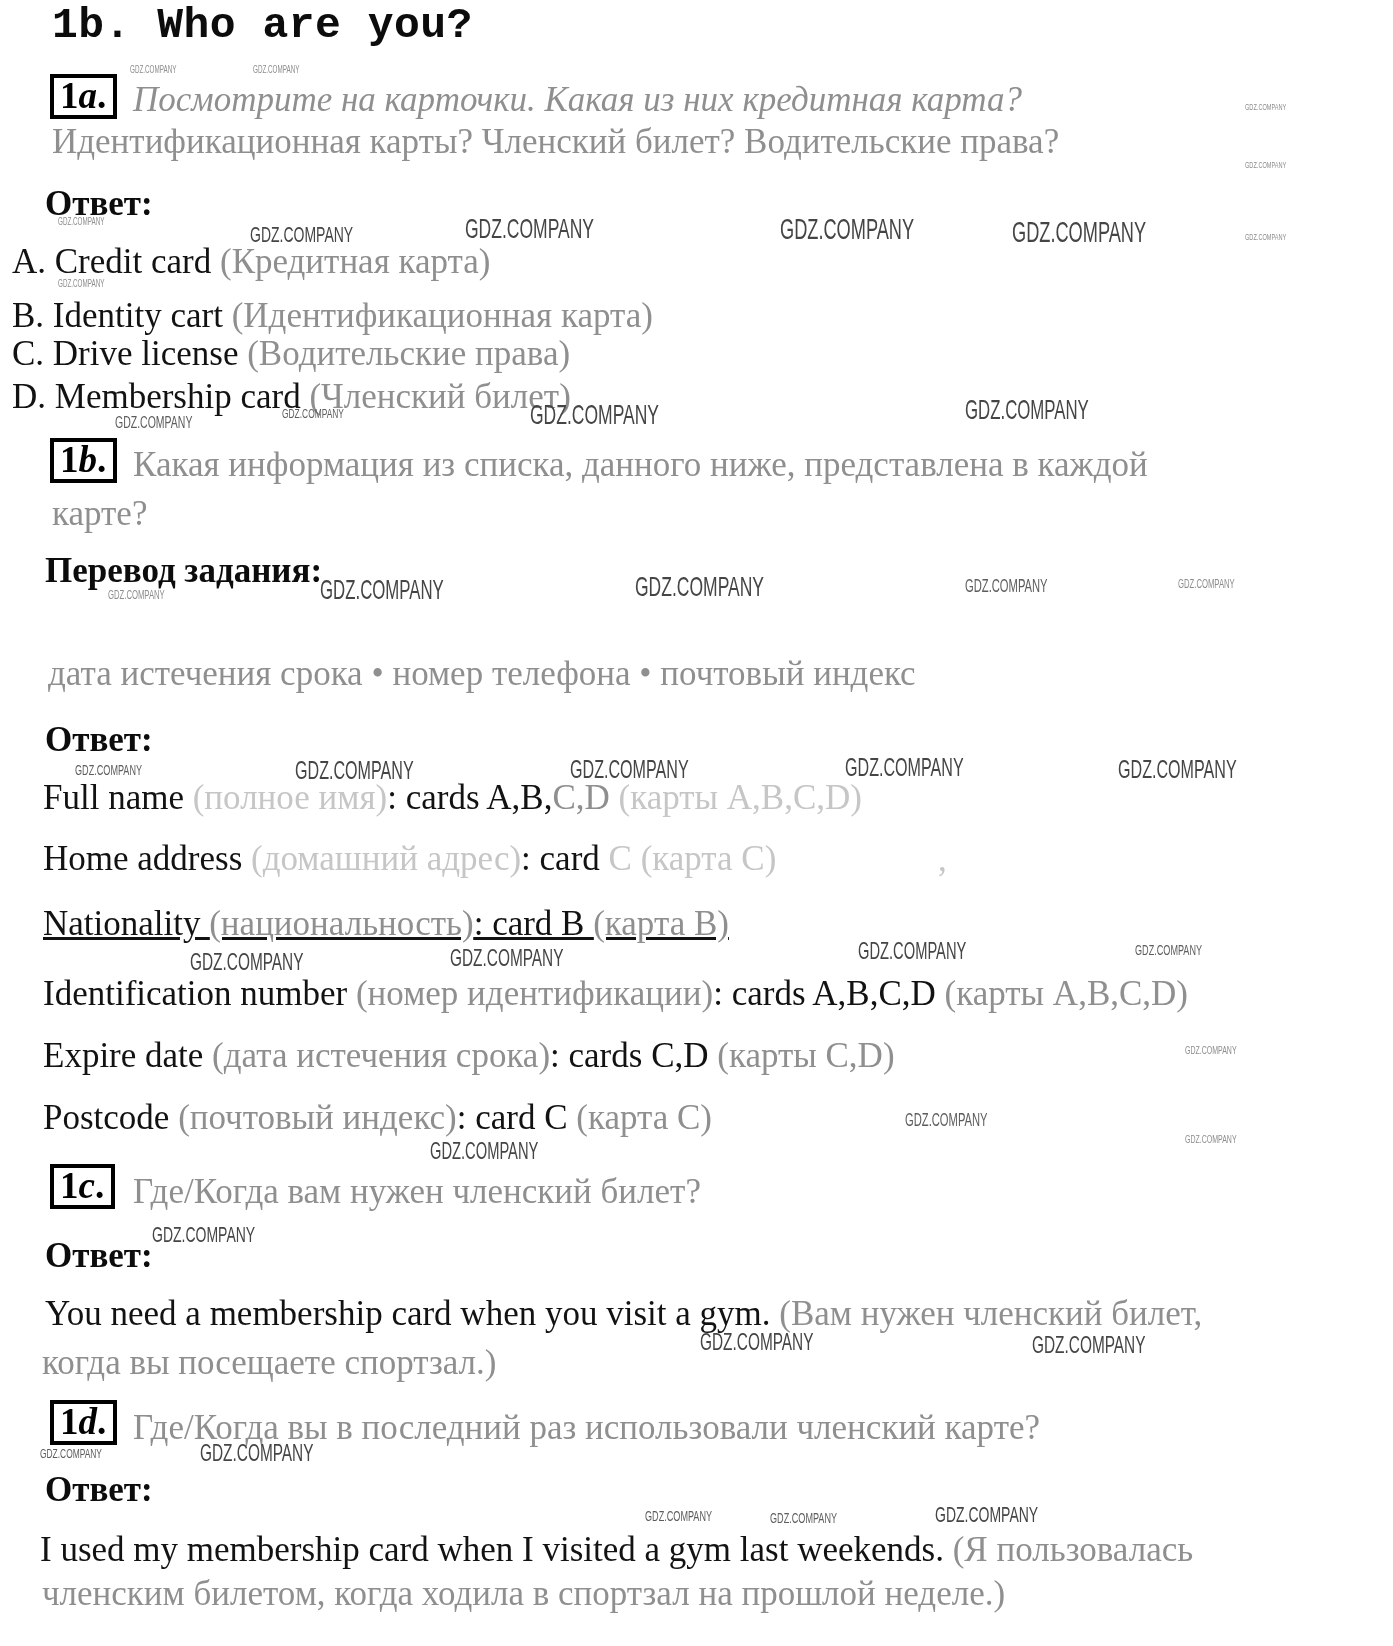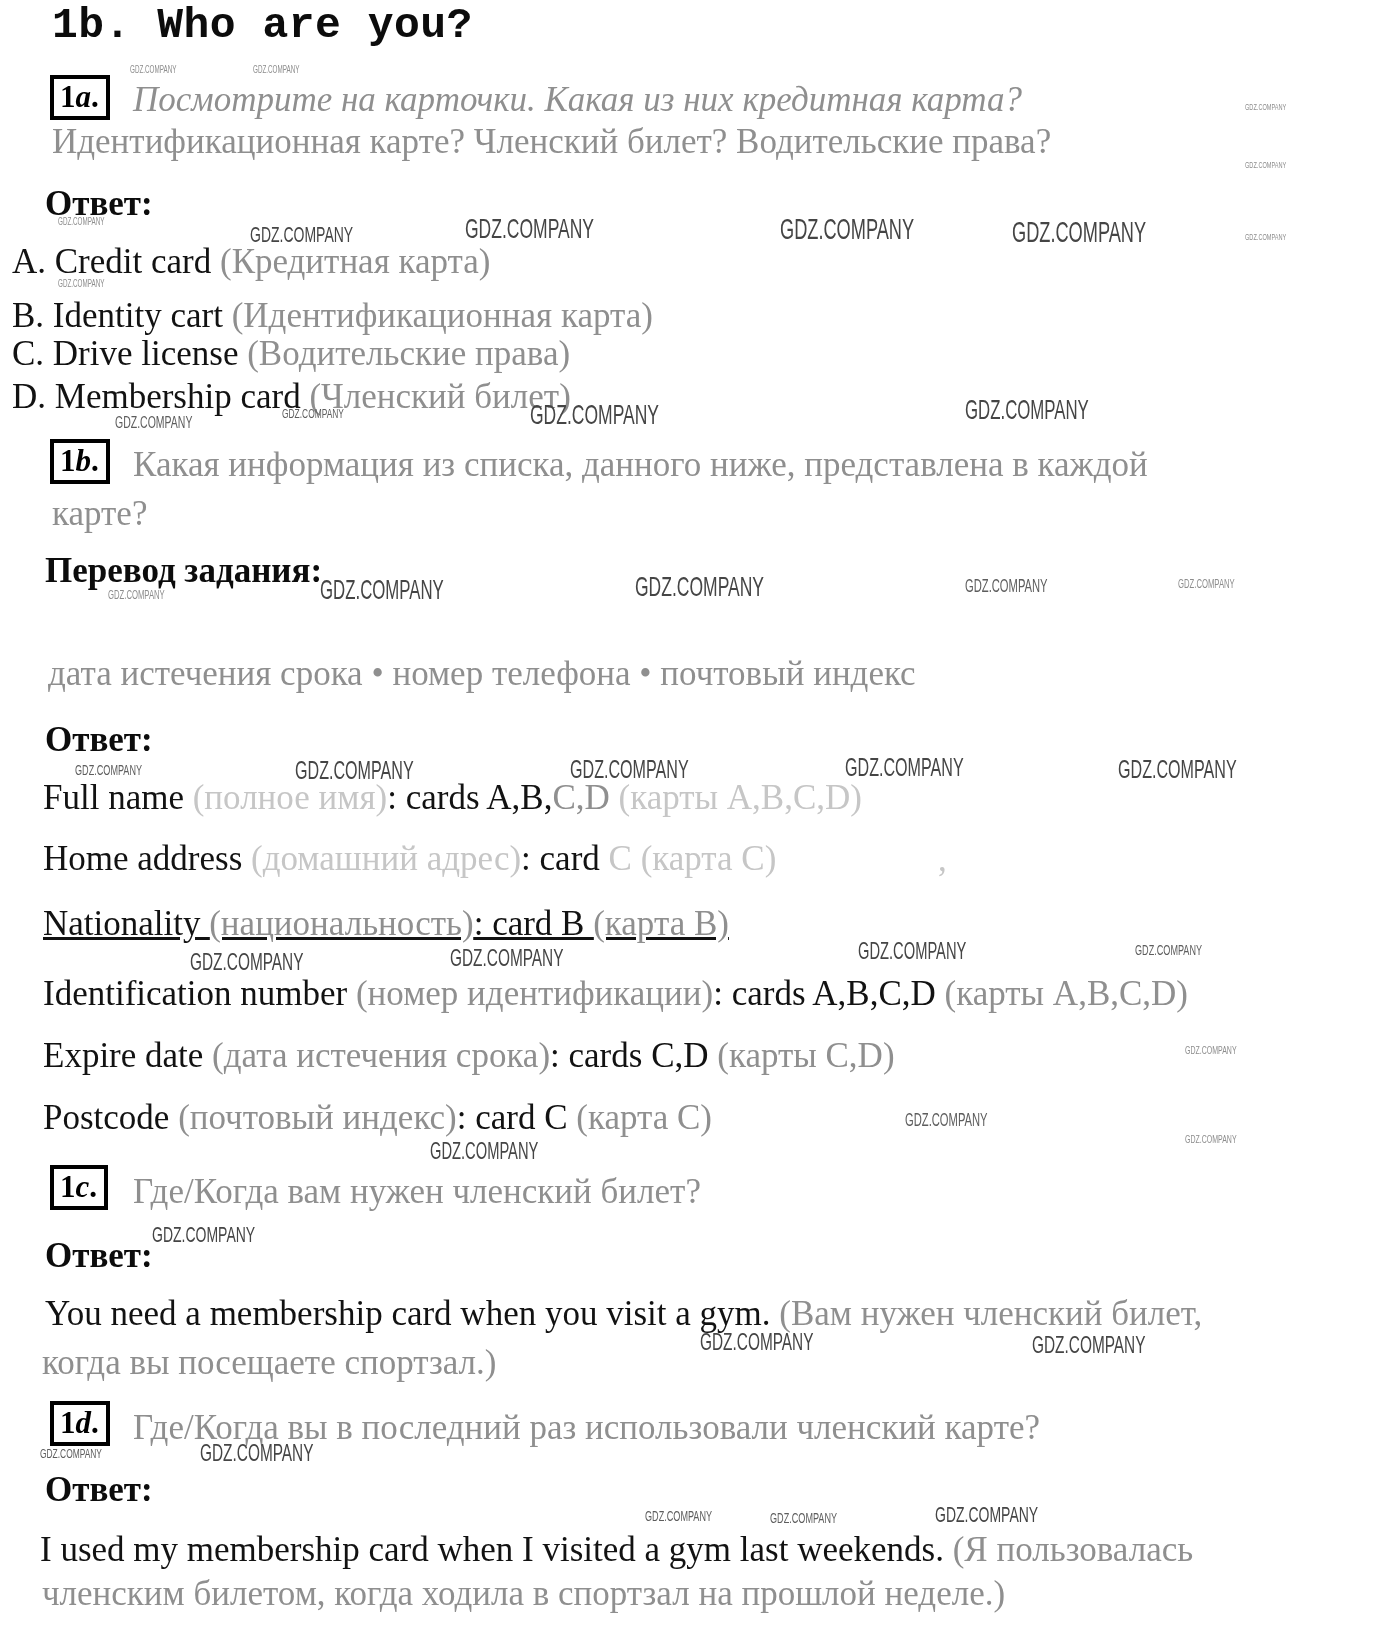--- a/index.html
+++ b/index.html
@@ -4,37 +4,37 @@
 <style>
   html,body{margin:0;padding:0;background:#ffffff;}
   #page{position:relative;width:1393px;height:1646px;background:#ffffff;overflow:hidden;
         font-family:"Liberation Serif","DejaVu Serif",serif;}
   .block{position:absolute;white-space:nowrap;font-size:35px;line-height:44px;color:#121212;}
   .block.title{font-size:43px;font-weight:bold;letter-spacing:0.5px;}
   .seg-k{color:#121212;}
   .seg-b{color:#0c0c0c;font-weight:bold;}
   .seg-g{color:#8f8f8f;}
   .seg-f{color:#c6c6c6;}
-  .tasknum{display:inline-block;border:4px solid #000;font-weight:bold;font-size:31px;
+  .tasknum{display:inline-block;border:4px solid #000;font-weight:bold;font-size:37px;
            line-height:35px;padding:0 7px 2px 6px;background:#fff;color:#000;}
   .tasknum i{font-style:italic;}
   .wm{position:absolute;font-family:"Liberation Sans","DejaVu Sans",sans-serif;
       white-space:nowrap;transform:scale(0.70,1.12);transform-origin:0 0;letter-spacing:0px;}
   .wm-lg{color:#454545;}
   .wm-md{color:#5d5d5d;}
   .wm-sm{color:#8d8d8d;}
 </style>
 </head>
 <body>
 
 <div id="page">
     <div class="block title" style="left: 52px; top: 4px; font-family: Liberation Mono, monospace;"><span class="seg-b">1b. Who are you?</span></div>
     <div class="block" style="left: 50px; top: 74px;"><span class="tasknum"><span>1</span><i>a</i><span>.</span></span></div>
     <div class="block" style="left: 133px; top: 78px; font-style: italic;"><span class="seg-g">Посмотрите на карточки. Какая из них кредитная карта?</span></div>
-    <div class="block" style="left: 52px; top: 120px;"><span class="seg-g">Идентификационная карте? Членский билет? Водительские права?</span></div>
+    <div class="block" style="left: 52px; top: 120px;"><span class="seg-g">Идентификационная карты? Членский билет? Водительские права?</span></div>
     <div class="block" style="left: 45px; top: 182px;"><span class="seg-b">Ответ:</span></div>
     <div class="block" style="left: 12px; top: 240px;"><span class="seg-k">A. Credit card </span><span class="seg-g">(Кредитная карта)</span></div>
     <div class="block" style="left: 12px; top: 294px;"><span class="seg-k">B. Identity cart </span><span class="seg-g">(Идентификационная карта)</span></div>
     <div class="block" style="left: 12px; top: 332px;"><span class="seg-k">C. Drive license </span><span class="seg-g">(Водительские права)</span></div>
     <div class="block" style="left: 12px; top: 375px; text-align: right;"><span class="seg-k">D. Membership card </span><span class="seg-g">(Членский билет)</span></div>
     <div class="block" style="left: 50px; top: 438px; font-family: Liberation Serif, serif;"><span class="tasknum"><span>1</span><i>b</i><span>.</span></span></div>
     <div class="block" style="left: 133px; top: 443px;"><span class="seg-g">Какая информация из списка, данного ниже, представлена в каждой</span></div>
     <div class="block" style="left: 52px; top: 492px;"><span class="seg-g">карте?</span></div>
     <div class="block" style="left: 45px; top: 549px;"><span class="seg-b">Перевод задания:</span></div>
     <div class="block" style="left: 48px; top: 652px;"><span class="seg-g">дата истечения срока • номер телефона • почтовый индекс</span></div>

